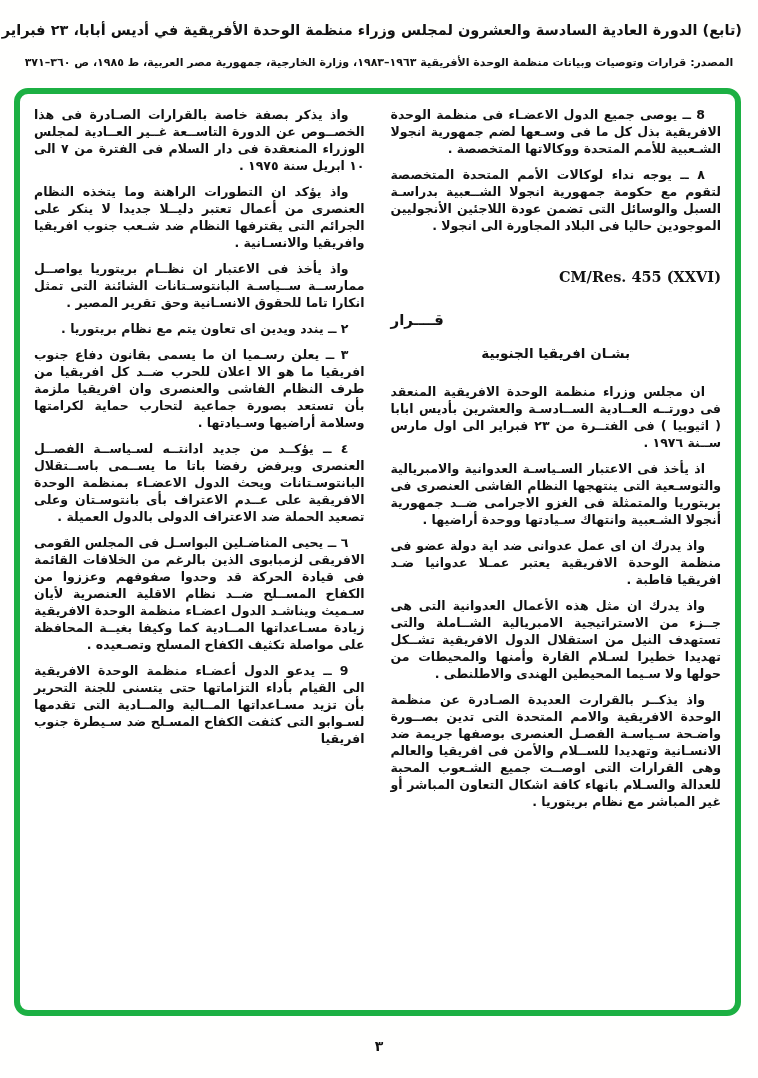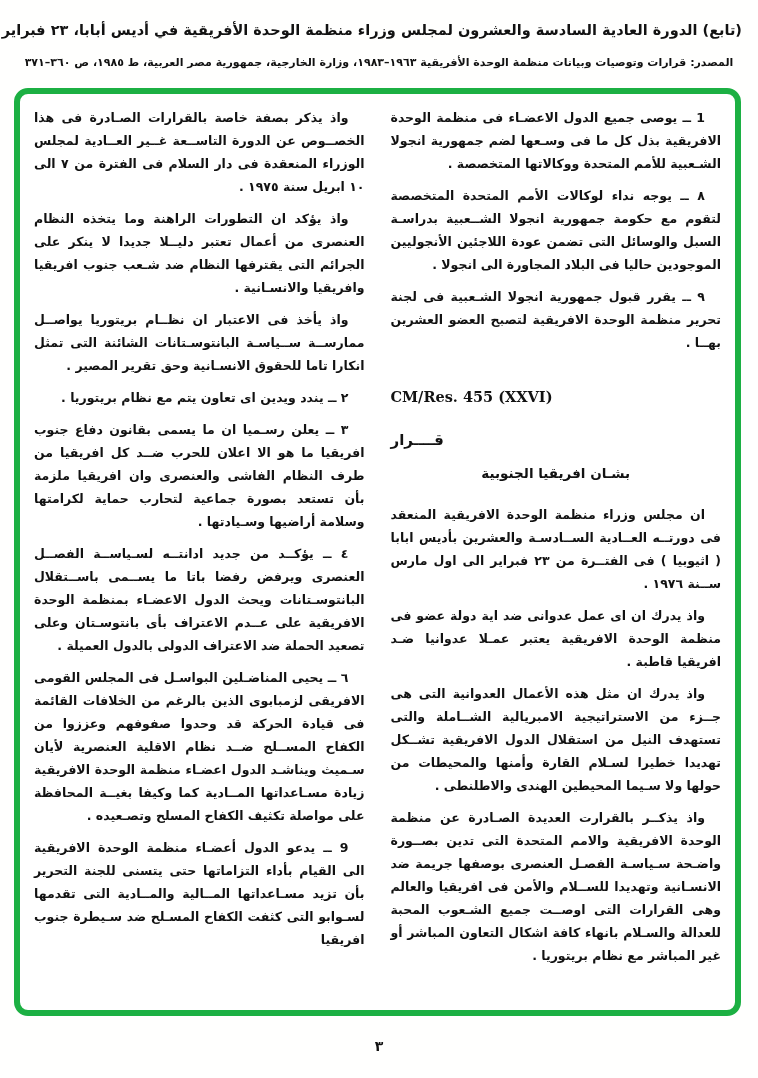--- a/index.html
+++ b/index.html
@@ -55,28 +55,28 @@
     background: #ffffff;
   }
   .col {
     flex: 1 1 0;
     direction: rtl;
     min-width: 0;
   }
   .para {
     margin: 0 0 9px 0;
     font-size: 12.5px;
-    line-height: 23px;
+    line-height: 17px;
     font-weight: bold;
     text-align: justify;
     text-indent: 16px;
   }
   .ref {
     direction: ltr;
-    text-align: left;
+    text-align: right;
     font-family: "DejaVu Serif", serif;
     font-weight: bold;
     font-size: 14.5px;
     margin: 34px 0 26px 0;
   }
   .res-title {
     text-align: left;
     font-size: 15px;
     font-weight: bold;
     margin: 0 0 16px 0;
@@ -101,29 +101,29 @@
 <body>
 
 <div class="page">
 
   <div class="hdr">(تابع) الدورة العادية السادسة والعشرون لمجلس وزراء منظمة الوحدة الأفريقية في أديس أبابا، ٢٣ فبراير – أول مارس ١٩٧٦</div>
   <div class="src">المصدر: قرارات وتوصيات وبيانات منظمة الوحدة الأفريقية ١٩٦٣–١٩٨٣، وزارة الخارجية، جمهورية مصر العربية، ط ١٩٨٥، ص ٣٦٠–٣٧١</div>
 
   <div class="frame">
 
     <div class="col">
-      <p class="para">1 ــ يوصى جميع الدول الاعضـاء فى منظمة الوحدة الافريقية بذل كل ما فى وسـعها لضم جمهورية انجولا الشـعبية للأمم المتحدة ووكالاتها المتخصصة .</p>
+      <p class="para">8 ــ يوصى جميع الدول الاعضـاء فى منظمة الوحدة الافريقية بذل كل ما فى وسـعها لضم جمهورية انجولا الشـعبية للأمم المتحدة ووكالاتها المتخصصة .</p>
       <p class="para">٨ ــ يوجه نداء لوكالات الأمم المتحدة المتخصصة لتقوم مع حكومة جمهورية انجولا الشــعبية بدراسـة السبل والوسائل التى تضمن عودة اللاجئين الأنجوليين الموجودين حاليا فى البلاد المجاورة الى انجولا .</p>
-      <p class="para">٩ ــ يقرر قبول جمهورية انجولا الشـعبية فى لجنة تحرير منظمة الوحدة الافريقية لتصبح العضو العشرين بهــا .</p>
 
       <div class="ref">CM/Res. 455 (XXVI)</div>
       <div class="res-title">قــــرار</div>
       <div class="res-subject">بشـان افريقيا الجنوبية</div>
 
       <p class="para">ان مجلس وزراء منظمة الوحدة الافريقية المنعقد فى دورتــه العــادية الســادسـة والعشرين بأديس ابابا ( اثيوبيا ) فى الفتــرة من ٢٣ فبراير الى اول مارس ســنة ١٩٧٦ .</p>
+      <p class="para">اذ يأخذ فى الاعتبار السـياسـة العدوانية والامبريالية والتوسـعية التى ينتهجها النظام الفاشى العنصرى فى بريتوريا والمتمثلة فى الغزو الاجرامى ضــد جمهورية أنجولا الشـعبية وانتهاك سـيادتها ووحدة أراضيها .</p>
       <p class="para">واذ يدرك ان اى عمل عدوانى ضد اية دولة عضو فى منظمة الوحدة الافريقية يعتبر عمـلا عدوانيا ضـد افريقيا قاطبة .</p>
       <p class="para">واذ يدرك ان مثل هذه الأعمال العدوانية التى هى جــزء من الاستراتيجية الامبريالية الشــاملة والتى تستهدف النيل من استقلال الدول الافريقية تشــكل تهديدا خطيرا لسـلام القارة وأمنها والمحيطات من حولها ولا سـيما المحيطين الهندى والاطلنطى .</p>
       <p class="para">واذ يذكــر بالقرارت العديدة الصـادرة عن منظمة الوحدة الافريقية والامم المتحدة التى تدين بصــورة واضـحة سـياسـة الفصـل العنصرى بوصفها جريمة ضد الانسـانية وتهديدا للســلام والأمن فى افريقيا والعالم وهى القرارات التى اوصــت جميع الشـعوب المحبة للعدالة والسـلام بانهاء كافة اشكال التعاون المباشر أو غير المباشر مع نظام بريتوريا .</p>
     </div>
 
     <div class="col">
       <p class="para">واذ يذكر بصفة خاصة بالقرارات الصـادرة فى هذا الخصــوص عن الدورة التاســعة غــير العــادية لمجلس الوزراء المنعقدة فى دار السلام فى الفترة من ٧ الى ١٠ ابريل سنة ١٩٧٥ .</p>
       <p class="para">واذ يؤكد ان التطورات الراهنة وما يتخذه النظام العنصرى من أعمال تعتبر دليــلا جديدا لا ينكر على الجرائم التى يقترفها النظام ضد شـعب جنوب افريقيا وافريقيا والانسـانية .</p>
       <p class="para">واذ يأخذ فى الاعتبار ان نظــام بريتوريا يواصــل ممارســة ســياسـة البانتوسـتانات الشائنة التى تمثل انكارا تاما للحقوق الانسـانية وحق تقرير المصير .</p>
 

